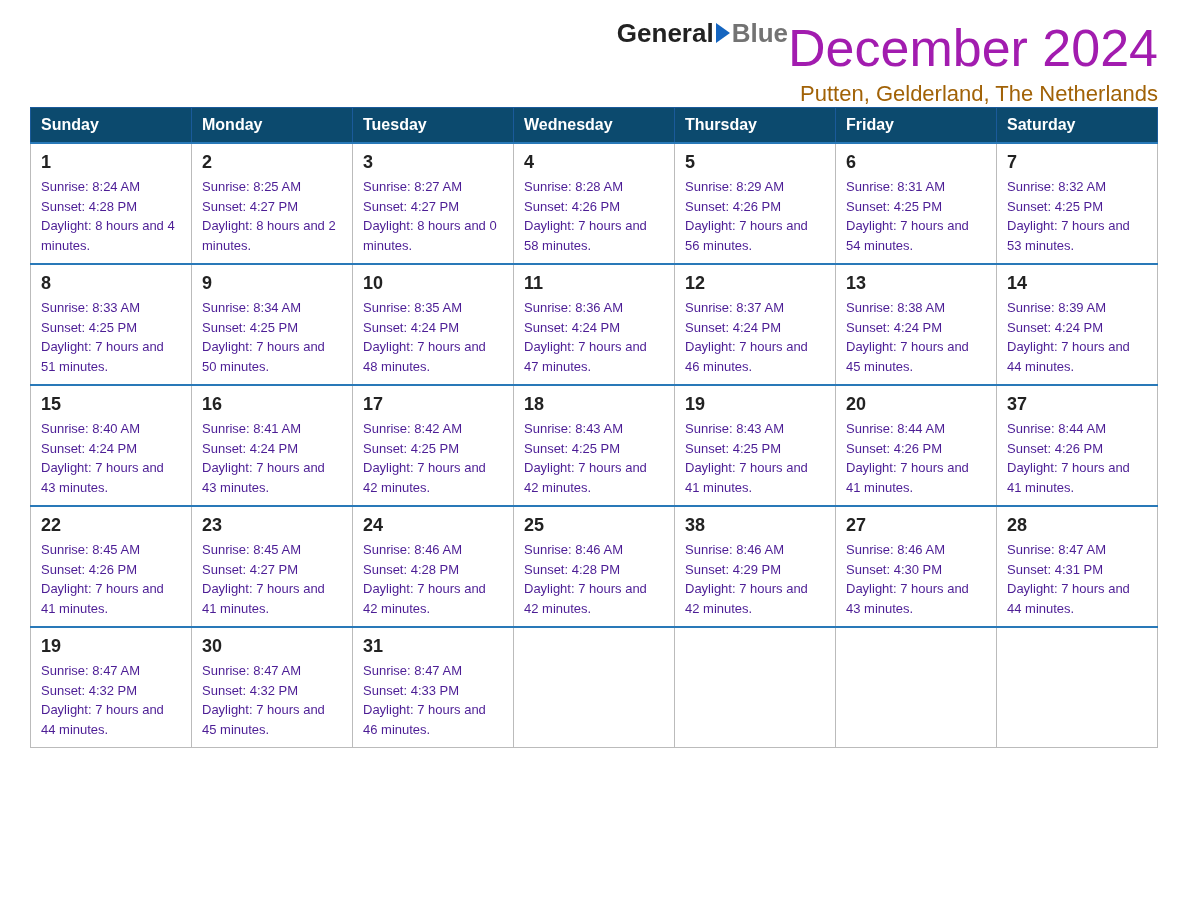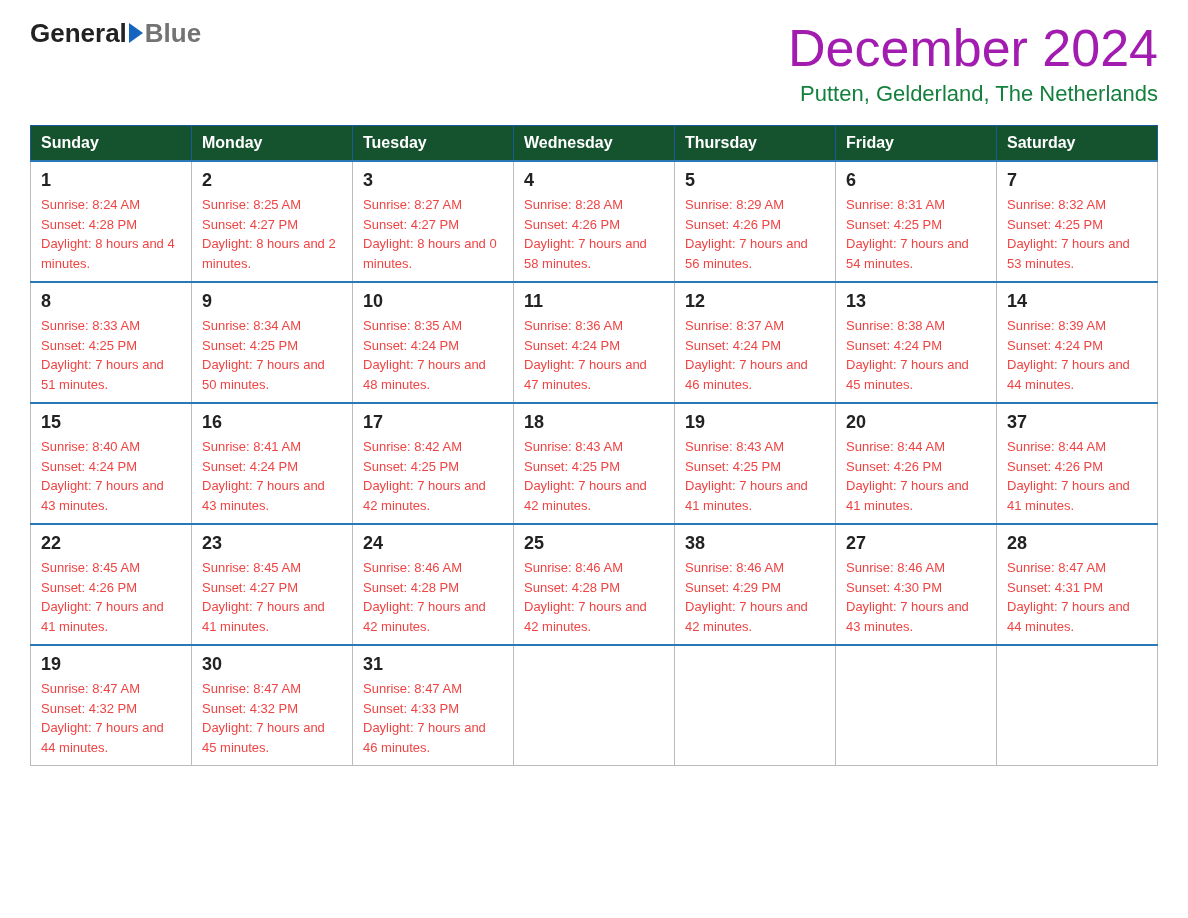--- a/index.html
+++ b/index.html
@@ -6,24 +6,22 @@
     body {
       font-family: Arial, Helvetica, sans-serif;
       background: #fff;
       color: #222;
       width: 1188px;
       min-height: 918px;
       padding: 20px 30px 30px 30px;
     }
     .header-area {
       display: flex;
-      justify-content: space-between;
+      justify-content: flex-end;
       align-items: flex-start;
-      margin-bottom: 18px;
-      gap: 36px;
     }
     .logo-area {
       display: flex;
       flex-direction: column;
       align-items: flex-start;
     }
     .logo-text {
       display: flex;
       align-items: center;
       font-size: 26px;
@@ -53,30 +51,30 @@
       text-align: right;
     }
     .month-title {
       font-size: 52px;
       font-weight: normal;
       color: #a21caf;
       line-height: 1.1;
     }
     .location-title {
       font-size: 22px;
-      color: #15803d;
+      color: #a16207;
       margin-top: 4px;
     }
     .calendar-table {
       width: 100%;
       border-collapse: collapse;
       border: 1px solid #aaa;
     }
     .calendar-table th {
-      background-color: #14532d;
+      background-color: #0c4a6e;
       color: #fff;
       font-size: 16px;
       font-weight: bold;
       padding: 8px 10px;
       text-align: left;
       border: 1px solid #1a5a9a;
     }
     .calendar-table td {
       vertical-align: top;
       padding: 8px 10px;
@@ -90,21 +88,21 @@
     .day-number {
       font-size: 18px;
       font-weight: bold;
       color: #222;
       margin-bottom: 4px;
       display: block;
     }
     .day-info {
       font-size: 13px;
       line-height: 1.5;
-      color: #ef4444;
+      color: #4c1d95;
     }
     .empty-cell {
       background: #fff;
     }
     tr.week-row td {
       border-top: 2px solid #2979b8;
     }
   </style>
 </head>
 <body>

